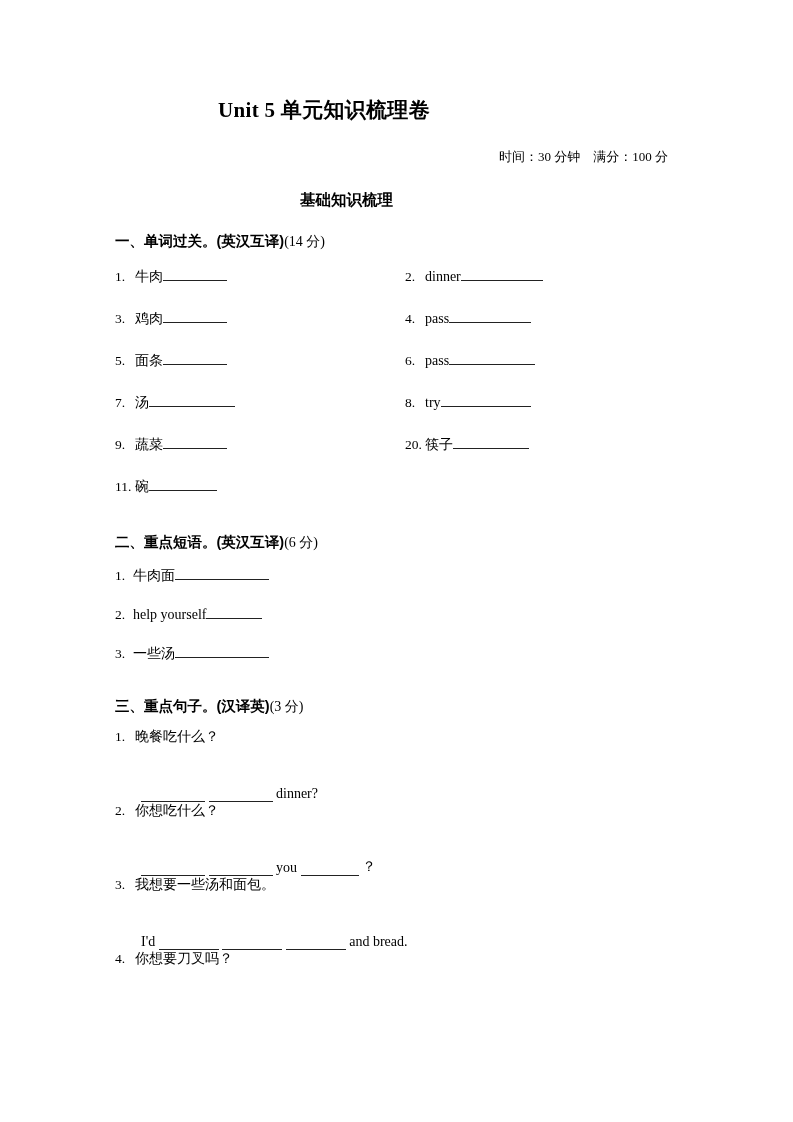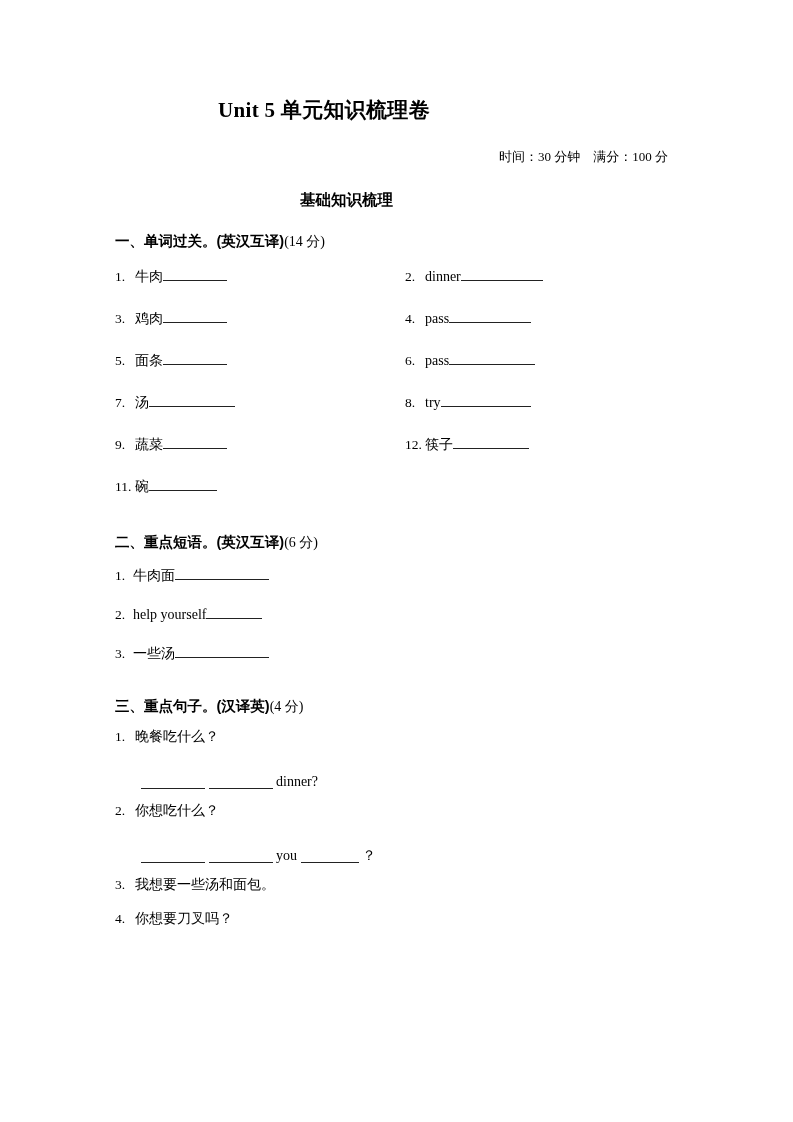--- a/index.html
+++ b/index.html
@@ -137,21 +137,21 @@
     display: inline-block;
     min-width: 20px;
     font-size: 13.5px;
   }
   .sentence-a {
     font-size: 14px;
     white-space: nowrap;
     padding-left: 26px;
     height: 40px;
     display: flex;
-    align-items: center;
+    align-items: flex-end;
   }
   .sentence-a .seg {
     white-space: pre;
   }
   .sec-gap { height: 14px; }
 </style>
 </head>
 <body>
 
 <div class="page">
@@ -213,21 +213,21 @@
             <span class="blank" style="width: 90px;"></span>
           </div>
         </div>
         <div class="word-row">
           <div class="word-cell">
             <span class="num">9.</span>
             <span class="term">蔬菜</span>
             <span class="blank" style="width: 64px;"></span>
           </div>
           <div class="word-cell">
-            <span class="num">12.</span>
+            <span class="num">20.</span>
             <span class="term">筷子</span>
             <span class="blank" style="width: 76px;"></span>
           </div>
         </div>
         <div class="word-row">
           <div class="word-cell">
             <span class="num">11.</span>
             <span class="term">碗</span>
             <span class="blank" style="width: 68px;"></span>
           </div>
@@ -246,21 +246,21 @@
           <span>help yourself</span>
           <span class="blank" style="width: 56px;"></span>
         </div>
         <div class="phrase-item">
           <span class="num">3.</span>
           <span>一些汤</span>
           <span class="blank" style="width: 94px;"></span>
         </div>
       </div>
       <div class="sec-gap"></div>
-      <div class="sec-head"><span>三、重点句子。(汉译英)</span><span class="pts">(4 分)</span></div>
+      <div class="sec-head"><span>三、重点句子。(汉译英)</span><span class="pts">(3 分)</span></div>
       <div class="sentence-list">
         <div class="sentence-q">
           <span class="num">1.</span>
           <span>晚餐吃什么？</span>
         </div>
         <div class="sentence-a">
           <span class="blank" style="width: 64px;"></span>
           <span class="seg"> </span>
           <span class="blank" style="width: 64px;"></span>
           <span class="seg"> dinner?</span>
@@ -274,20 +274,29 @@
           <span class="seg"> </span>
           <span class="blank" style="width: 64px;"></span>
           <span class="seg"> you </span>
           <span class="blank" style="width: 58px;"></span>
           <span class="seg"> ？</span>
         </div>
         <div class="sentence-q">
           <span class="num">3.</span>
           <span>我想要一些汤和面包。</span>
         </div>
+        <div class="sentence-a">
+          <span class="seg">I'd </span>
+          <span class="blank" style="width: 60px;"></span>
+          <span class="seg"> </span>
+          <span class="blank" style="width: 60px;"></span>
+          <span class="seg"> </span>
+          <span class="blank" style="width: 60px;"></span>
+          <span class="seg"> and bread.</span>
+        </div>
         <div class="sentence-q">
           <span class="num">4.</span>
           <span>你想要刀叉吗？</span>
         </div>
       </div>
       <div class="sec-gap"></div>
     </div>
 
 </div>
 

